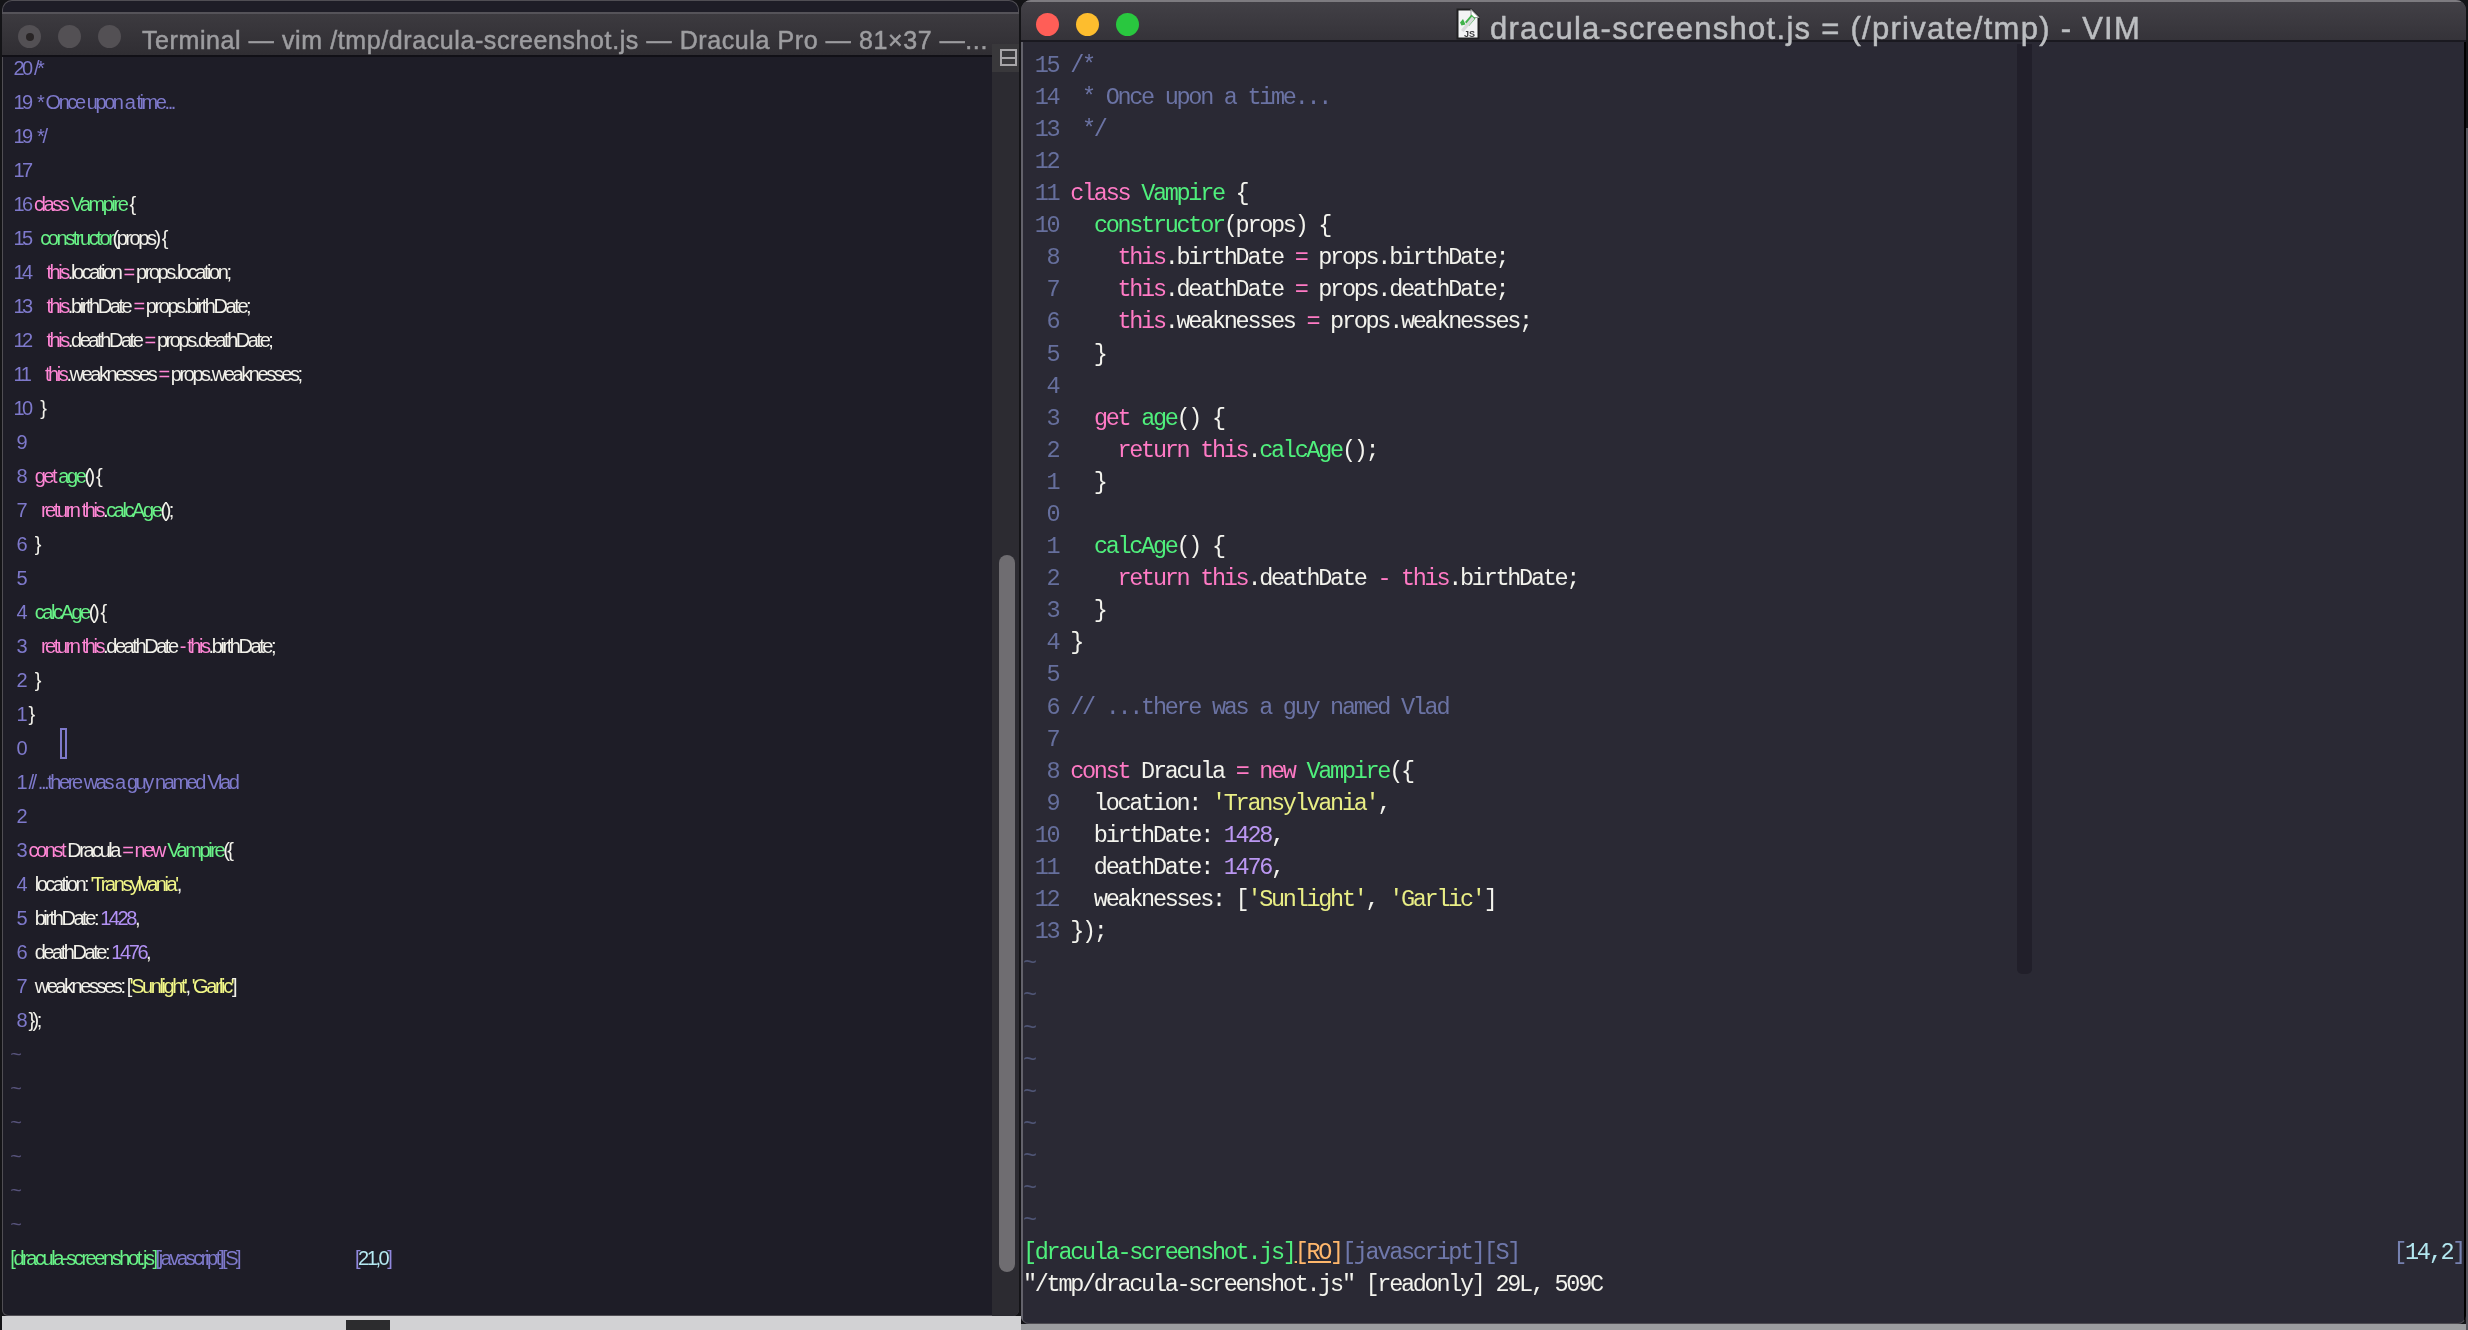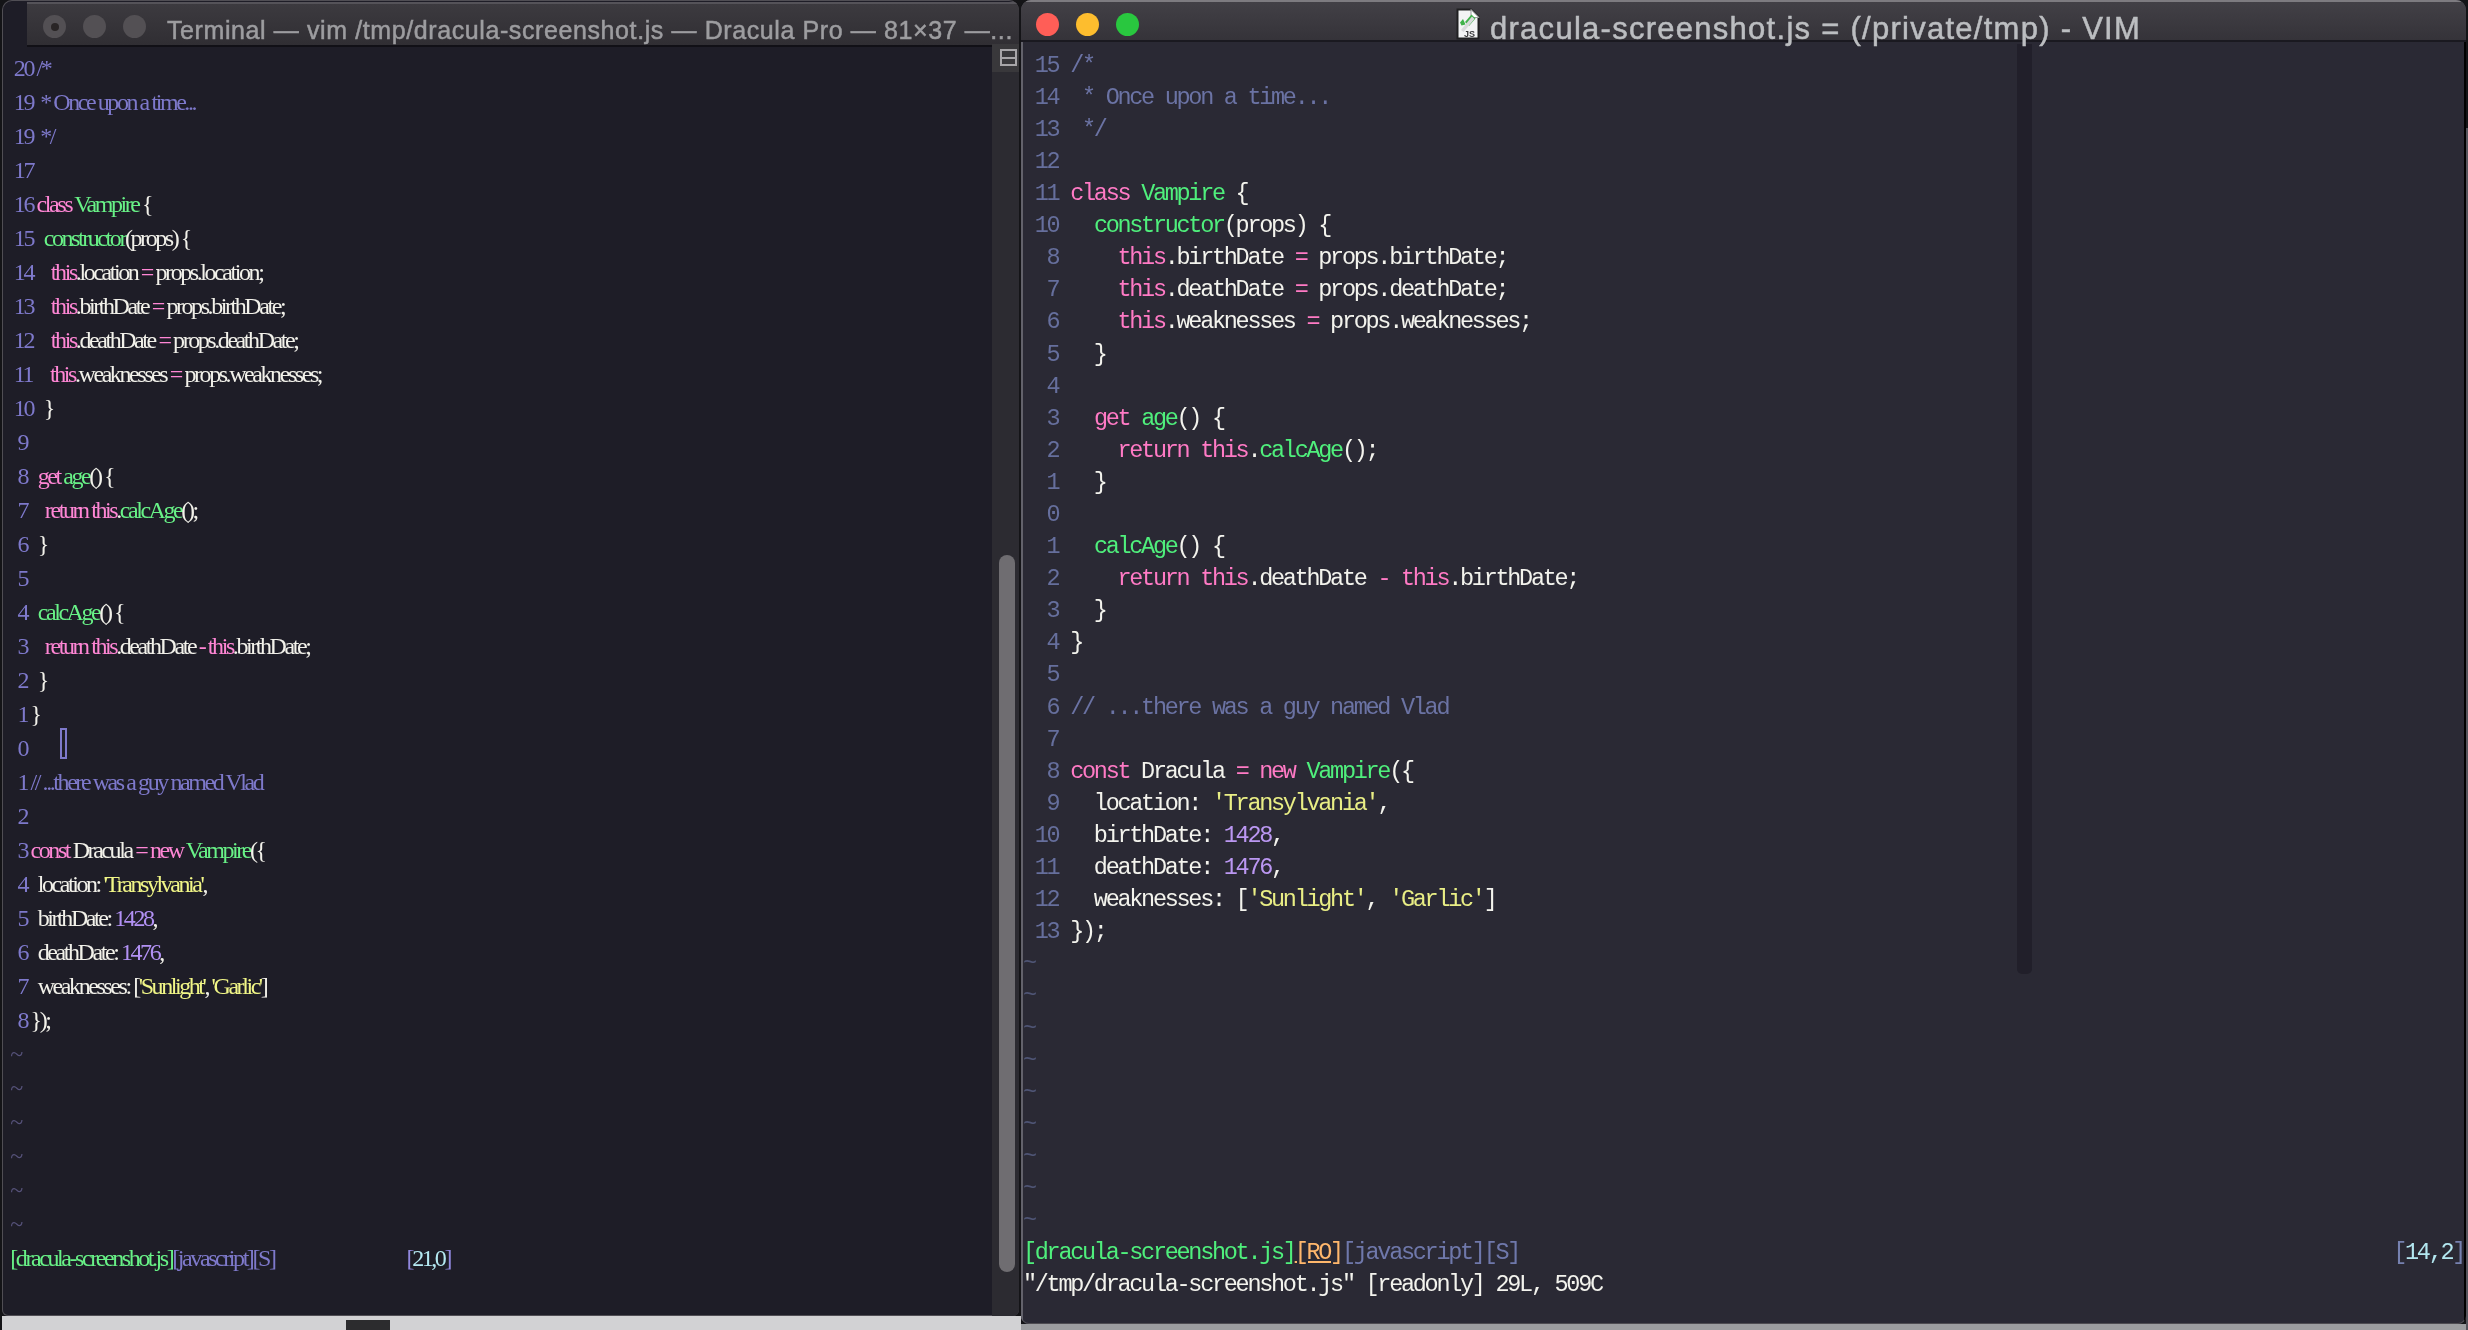--- a/index.html
+++ b/index.html
@@ -2,34 +2,34 @@
 <html><head><meta charset="utf-8">
 <style>
   * { margin:0; padding:0; box-sizing:border-box; }
   html,body { width:2468px; height:1330px; background:#141417; overflow:hidden; }
   body { position:relative; font-family:"Liberation Sans", sans-serif; }
 
   
   #w1 { position:absolute; left:2px; top:0; width:1017px; height:1316px;
         background:#1e1d27; border-radius:10px 10px 6px 6px; overflow:hidden;
         box-shadow:0 0 0 1px #504e54 inset; }
-  #w1 .tbar { position:absolute; left:0; top:2px; width:100%; height:45px;
+  #w1 .tbar { position:absolute; left:0; top:12px; width:100%; height:45px;
         background:linear-gradient(#3c3a3f,#302e33);
-        border-top:2px solid #555359; border-bottom:2px solid #111016;margin-left:25px; }
+        border-top:2px solid #555359; border-bottom:2px solid #111016; }
   #w1 .tbar .title { position:absolute; left:140px; top:0; line-height:53px;
         font-size:25px; font-weight:normal; -webkit-text-stroke:0.5px #9d9da0; color:#9d9da0; letter-spacing:0.60px; white-space:nowrap; }
   .light { position:absolute; top:11px; width:23px; height:23px; border-radius:50%; }
   #w1 .l1 { left:16px;  background:#535054; }
   #w1 .l2 { left:56px;  background:#535054; }
   #w1 .l3 { left:96px;  background:#535054; }
   #w1 .dot { position:absolute; left:23.5px; top:18.5px; width:8px; height:8px; border-radius:50%; background:#292526; }
 
   #w1 .code { position:absolute; left:8.3px; top:51.1px; }
   #w1 .row { height:34px; line-height:34px; white-space:pre;
-        font-family:Liberation Serif, serif; font-size:24px;
+        font-family:Liberation Sans, sans-serif; font-size:20px;
         letter-spacing:-2.43px; color:#f2f1ea; }
   #w1 .ln { color:#7e79cb; }  #w1 .c { color:#7e79cb; }
   #w1 .p { color:#ff86d5; }   #w1 .g { color:#68f287; }
   #w1 .y { color:#f1f687; }   #w1 .n { color:#b291f4; }
   #w1 .tl { color:#56527a; } #w1 .cy { color:#b5e9f2; }
   #w1 .br { color:#9188de; }
   #w1 .cursor { position:absolute; left:58px; top:728px; width:7px; height:31px;
         border:2.5px solid #7e79cb; }
 
   #w1 .sbtrack { position:absolute; right:0; top:44px; width:27px; height:1272px; background:#2c2b31; }

